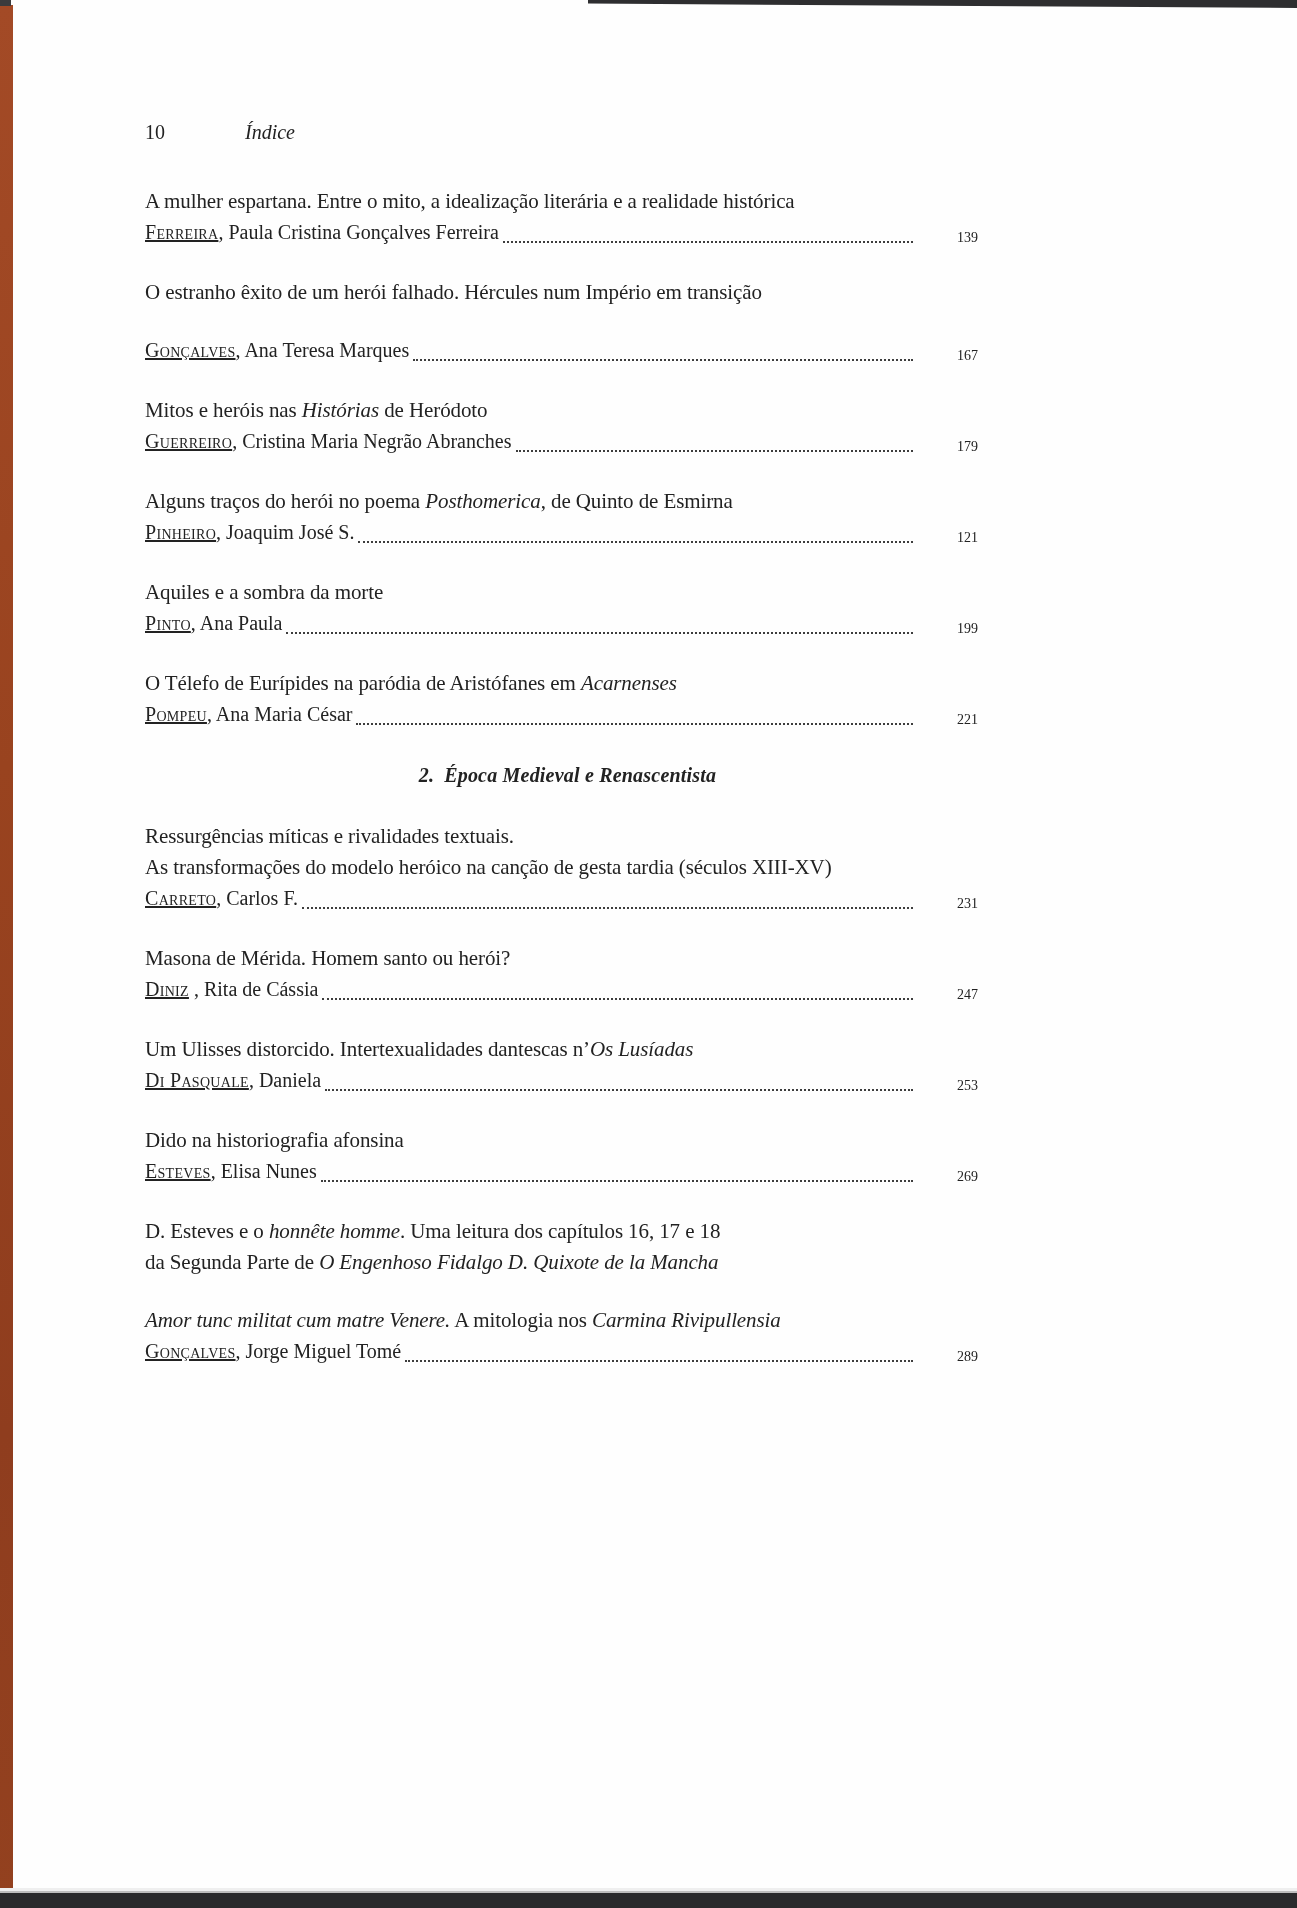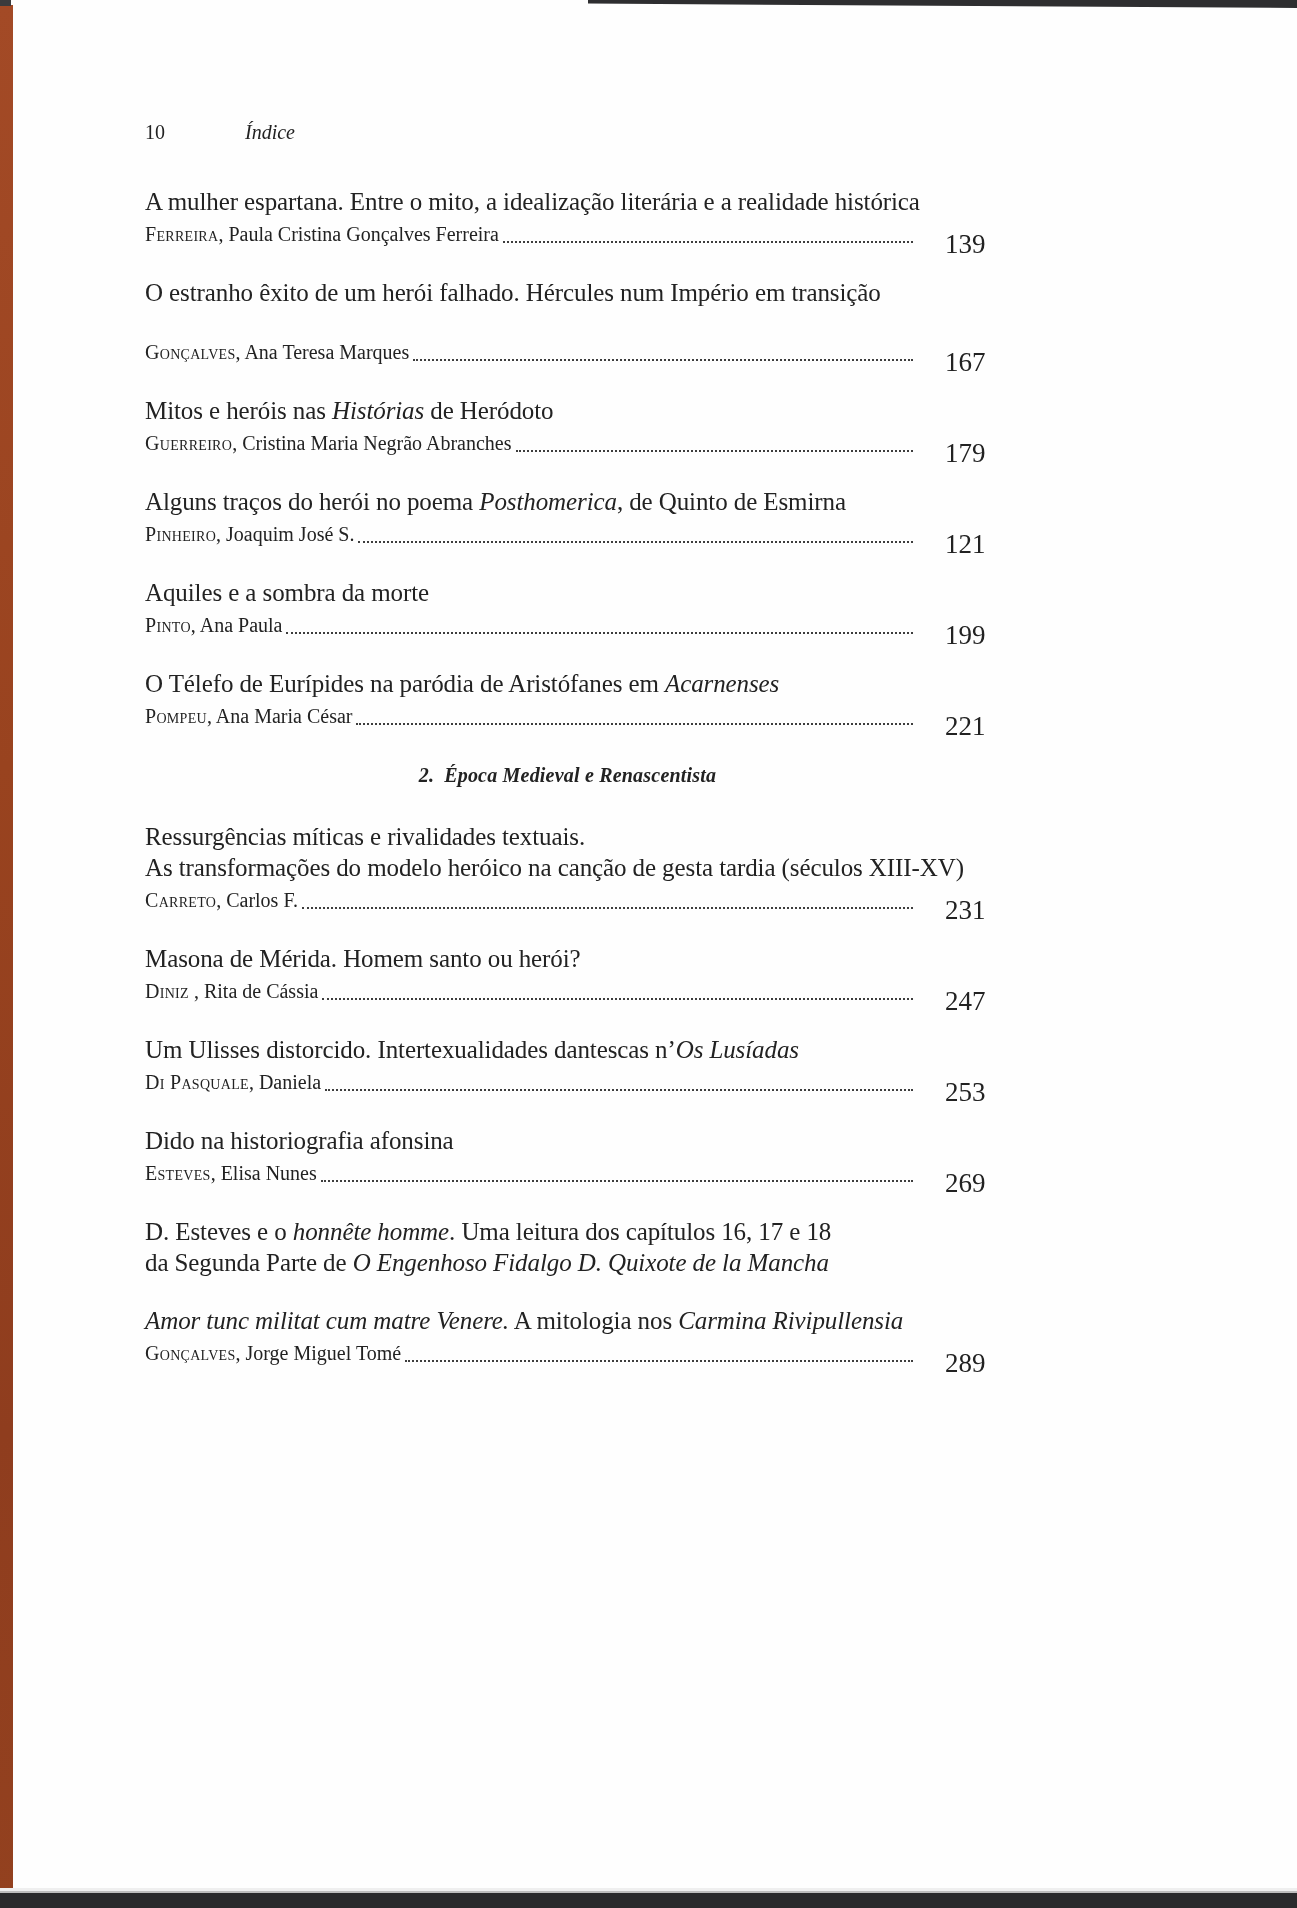--- a/index.html
+++ b/index.html
@@ -72,47 +72,48 @@
     align-items: baseline;
     font-size: 20px;
     line-height: 28px;
     margin-bottom: 40px;
   }
   .page-num { width: 100px; }
   .running-head { font-style: italic; }
 
   .entry { margin-bottom: 27px; }
   .entry-title {
-    font-size: 25px;
+    font-size: 21px;
     line-height: 31px;
     letter-spacing: -0.1px;
   }
   .it { font-style: italic; }
   .author-line {
     display: flex;
     align-items: baseline;
     font-size: 20px;
     line-height: 31px;
   }
   .author { white-space: nowrap; }
-  .sc { font-variant: small-caps; letter-spacing: 0.3px; }
+  .sc { font-variant: small-caps; letter-spacing: 0.3px; text-decoration: underline; }
   .dots {
     flex: 1 1 auto;
     align-self: flex-end;
     margin: 0 2px 7px 4px;
     border-bottom: 2px dotted #3d3d3d;
     min-width: 40px;
   }
   .pageno {
     flex: 0 0 auto;
     margin-left: 30px;
     min-width: 45px;
     position: relative;
-    top: 12px;
-    font-size: 27px;
+    top: 3px;
+    font-size: 14px;
+    text-align: center;
   }
 
   .section-heading {
     text-align: center;
     font-weight: bold;
     font-style: italic;
     font-size: 20px;
     line-height: 32px;
     margin: 4px 0 30px 0;
     letter-spacing: 0.2px;

